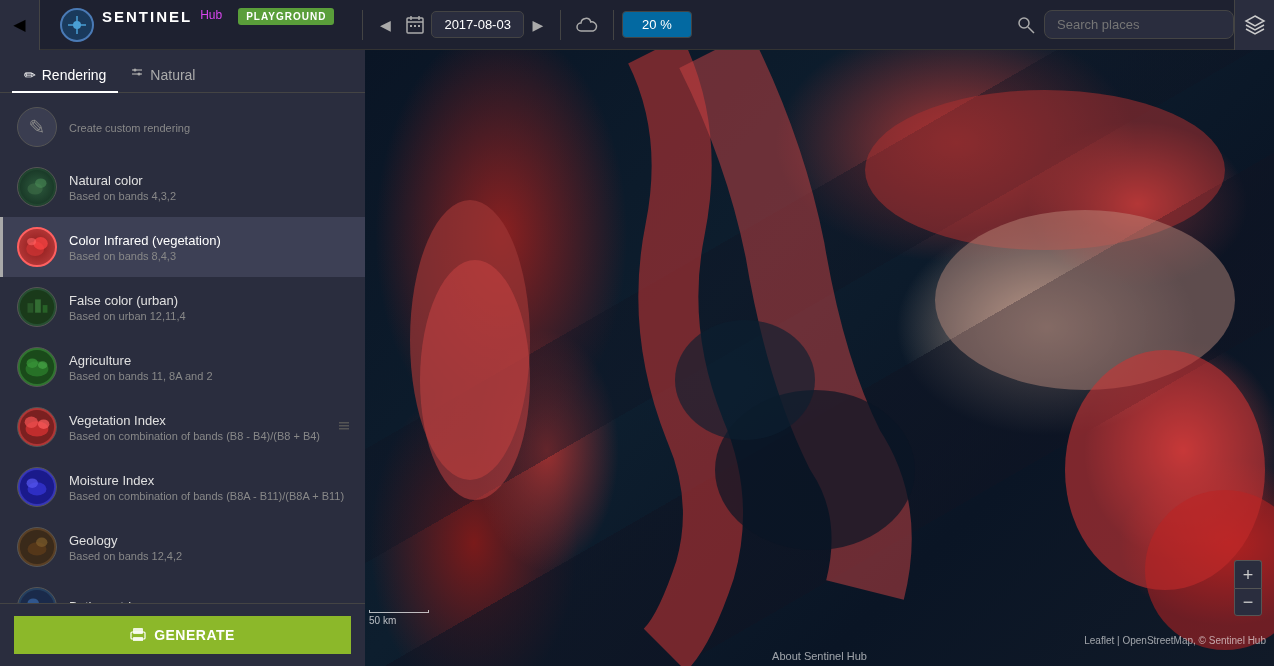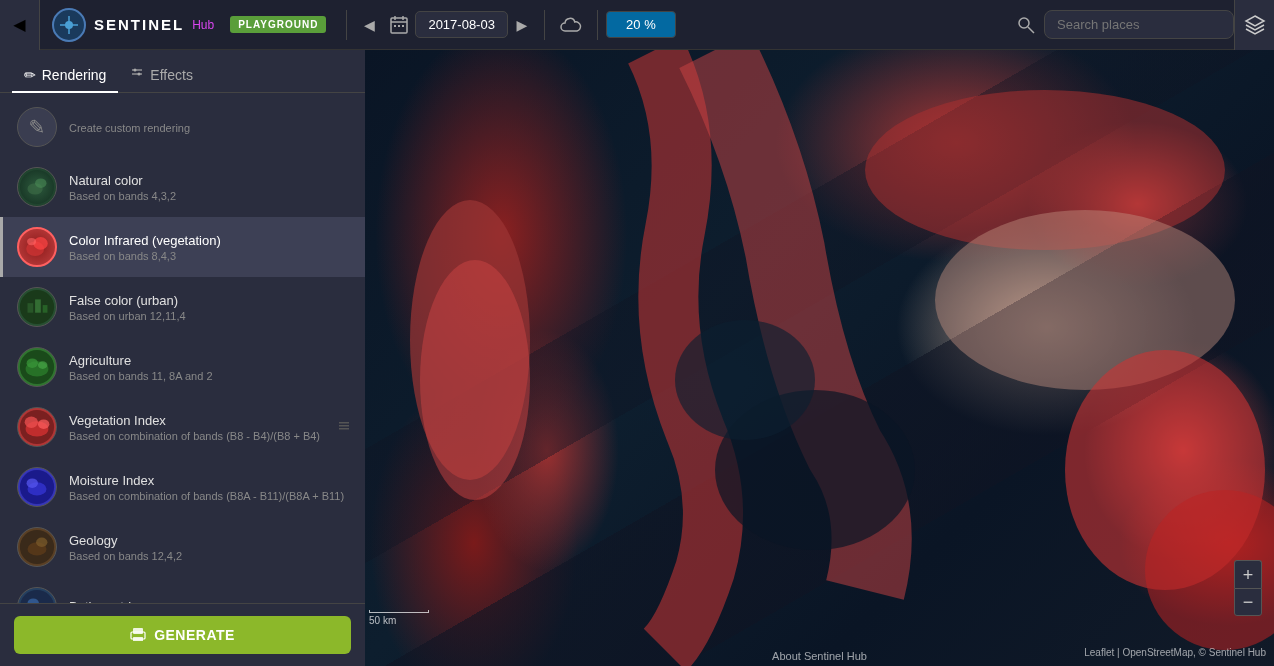--- a/index.html
+++ b/index.html
@@ -9,21 +9,21 @@
     #header {
       position: absolute; top: 0; left: 0; right: 0; height: 50px;
       background: #1e2130; display: flex; align-items: center; z-index: 100;
       border-bottom: 1px solid #333;
     }
     .header-back {
       width: 40px; height: 50px; display: flex; align-items: center; justify-content: center;
       background: #2a2d3e; cursor: pointer; border-right: 1px solid #444;
     }
     .header-logo {
-      display: flex; align-items: center; padding: 0 12px; gap: 8px;
+      display: flex; align-items: flex-start; padding: 0 20px; gap: 8px;
     }
     .logo-circle {
       width: 34px; height: 34px; border-radius: 50%; background: #1a3a5c;
       border: 2px solid #4a7ab5; display: flex; align-items: center; justify-content: center;
     }
     .playground-badge {
       background: #5a9e3a; color: #fff; font-size: 10px; font-weight: bold;
       padding: 3px 8px; border-radius: 3px; letter-spacing: 1px; margin-left: 8px;
     }
     .header-divider { width: 1px; height: 30px; background: #444; margin: 0 8px; }
@@ -107,21 +107,21 @@
 
     
     .render-item.selected { background: #3d4055; border-left: 3px solid #aaa; }
 
     
     .generate-bar {
       padding: 12px 14px; border-top: 1px solid #444;
     }
     .generate-btn {
       width: 100%; padding: 11px; background: #8cb82a; border: none;
-      border-radius: 6px; color: #fff; font-size: 14px; font-weight: bold;
+      border-radius: 0; color: #fff; font-size: 14px; font-weight: bold;
       cursor: pointer; display: flex; align-items: center; justify-content: center; gap: 8px;
       letter-spacing: 0.5px;
     }
 
     
     #map {
       position: absolute; top: 50px; left: 365px; right: 0; bottom: 0;
       background: #0a0f1a; overflow: hidden;
     }
 
@@ -151,21 +151,21 @@
         transparent 0%, transparent 30%,
         rgba(15,20,35,0.6) 30%, rgba(15,20,35,0.6) 45%,
         transparent 45%, transparent 55%,
         rgba(15,20,35,0.4) 55%, rgba(15,20,35,0.4) 65%,
         transparent 65%
       );
     }
 
     
     .map-attribution {
-      position: absolute; bottom: 8px; right: 8px;
+      position: absolute; bottom: 20px; right: 8px;
       color: rgba(255,255,255,0.6); font-size: 10px;
     }
 
     
     .about-link {
       position: absolute; bottom: 4px; left: 50%; transform: translateX(-50%);
       color: rgba(255,255,255,0.6); font-size: 11px; cursor: pointer;
     }
 
     
@@ -261,21 +261,21 @@
     </div>
     <div class="tab">
       <span>
         <svg width="14" height="14" viewBox="0 0 14 14">
           <line x1="2" y1="4" x2="12" y2="4" stroke="#aaa" stroke-width="1.2"></line>
           <line x1="2" y1="8" x2="12" y2="8" stroke="#aaa" stroke-width="1.2"></line>
           <circle cx="5" cy="4" r="1.5" fill="#aaa"></circle>
           <circle cx="9" cy="8" r="1.5" fill="#aaa"></circle>
         </svg>
       </span>
-      <span>Effects</span>
+      <span>Natural</span>
     </div>
   </div>
 
   <div class="render-list">
 
     <div class="render-item">
       <div class="item-thumb thumb-custom">
         <span style="color:#888;font-size:20px;">✎</span>
       </div>
       <div class="item-info">

